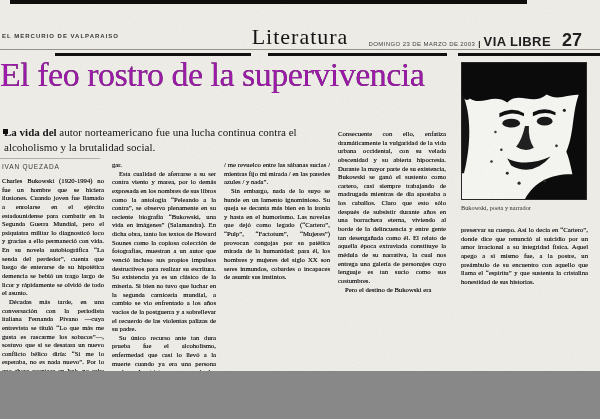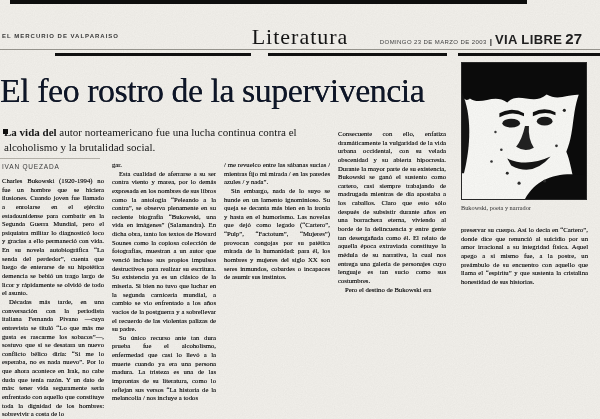--- a/index.html
+++ b/index.html
@@ -1,51 +1,51 @@
 <!DOCTYPE html>
 <html><head>
 <meta charset="utf-8">
 <style>
   html,body{margin:0;padding:0;background:#888;}
   .page{
-    position:relative;width:600px;height:419px;margin:0 auto;
+    position:relative;width:600px;height:371px;margin:0 auto;
     background:#f6f4ef;overflow:hidden;
     font-family:"Liberation Serif",serif;color:#1d1d1d;
   }
   
   .top-bar{position:absolute;left:10px;top:0;width:517px;height:4px;background:#0e0e0e;}
   .masthead{
     position:absolute;left:2px;top:33px;font-family:"Liberation Sans",sans-serif;
     font-size:6px;font-weight:bold;letter-spacing:1px;color:#3a3a3a;
   }
   .section-title{
     position:absolute;left:0;right:0;top:24px;text-align:center;
     font-size:22px;letter-spacing:1px;color:#161616;
   }
   .dateline{
     position:absolute;right:18px;top:30px;display:flex;align-items:baseline;gap:3px;
     font-family:"Liberation Sans",sans-serif;color:#222;
   }
   .date-text{font-size:6px;letter-spacing:.4px;color:#444;}
   .date-sep{font-size:8px;font-weight:bold;}
   .supplement{font-size:13px;font-weight:bold;letter-spacing:.4px;}
-  .page-number{font-size:15px;font-weight:bold;margin-left:0;text-align:center;}
+  .page-number{font-size:18px;font-weight:bold;margin-left:8px;text-align:center;}
   .rule-thin{position:absolute;left:0;top:49px;width:600px;height:1px;background:#9a9891;}
   .rule-thick{
     position:absolute;left:55px;top:53px;width:545px;height:3px;
     background:linear-gradient(90deg,#111 0 36%,rgba(0,0,0,0) 36% 39%,#111 39% 72%,rgba(0,0,0,0) 72% 74%,#111 74% 100%);
   }
   
   .kicker{
     position:absolute;left:2px;top:61px;font-family:"Liberation Sans",sans-serif;
     font-size:11px;font-weight:bold;color:#111;
   }
   .headline{
-    position:absolute;left:0px;top:72px;width:470px;
-    font-size:34px;font-weight:normal;letter-spacing:-.5px;color:#0f172a;
+    position:absolute;left:0px;top:56px;width:470px;
+    font-size:34px;font-weight:normal;letter-spacing:-.5px;color:#a21caf;
     text-shadow:0 0 .4px #333;white-space:nowrap;
   }
   .subhead{position:absolute;left:4px;top:125px;width:345px;font-size:11px;line-height:1.35;color:#161616;}
   .subhead .bold{font-weight:bold;}
   .bullet-square{position:absolute;left:3px;top:129px;width:5px;height:5px;background:#0d0d0d;}
   .byline-rule{position:absolute;left:0;top:158px;width:100px;height:1px;background:#b9b6ae;}
   .byline{
     position:absolute;left:2px;top:163px;font-family:"Liberation Sans",sans-serif;
     font-size:6.5px;letter-spacing:.8px;color:#3c3c3c;
   }

